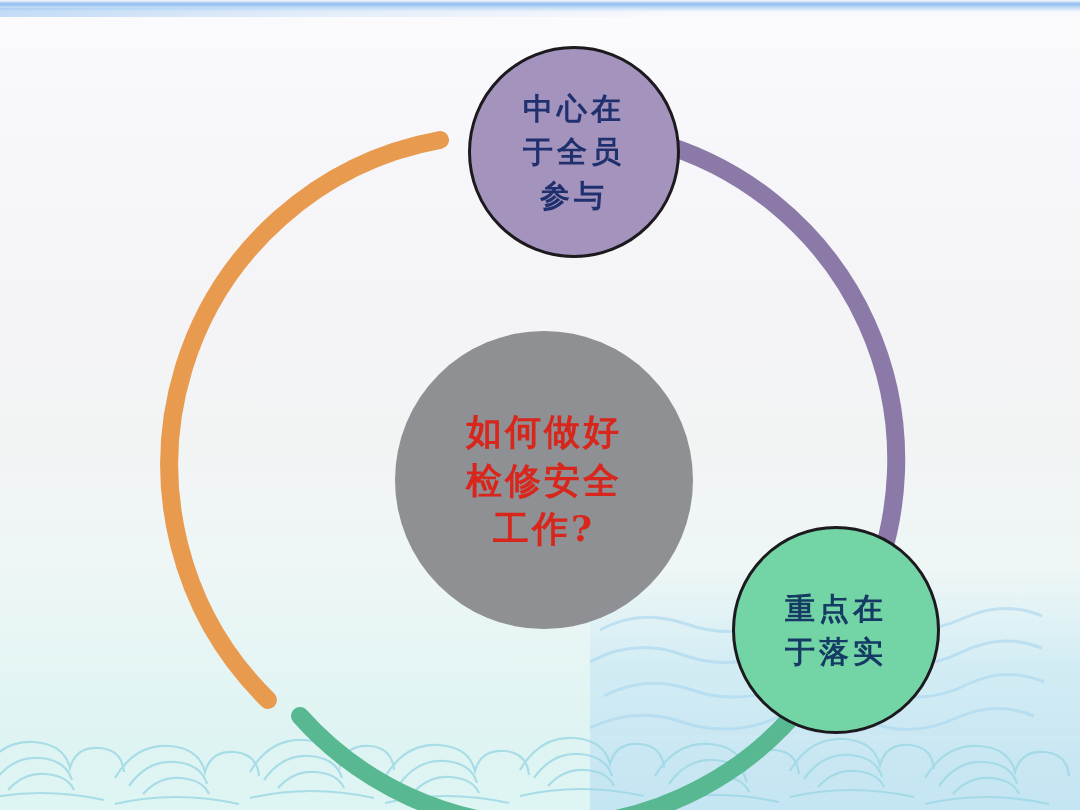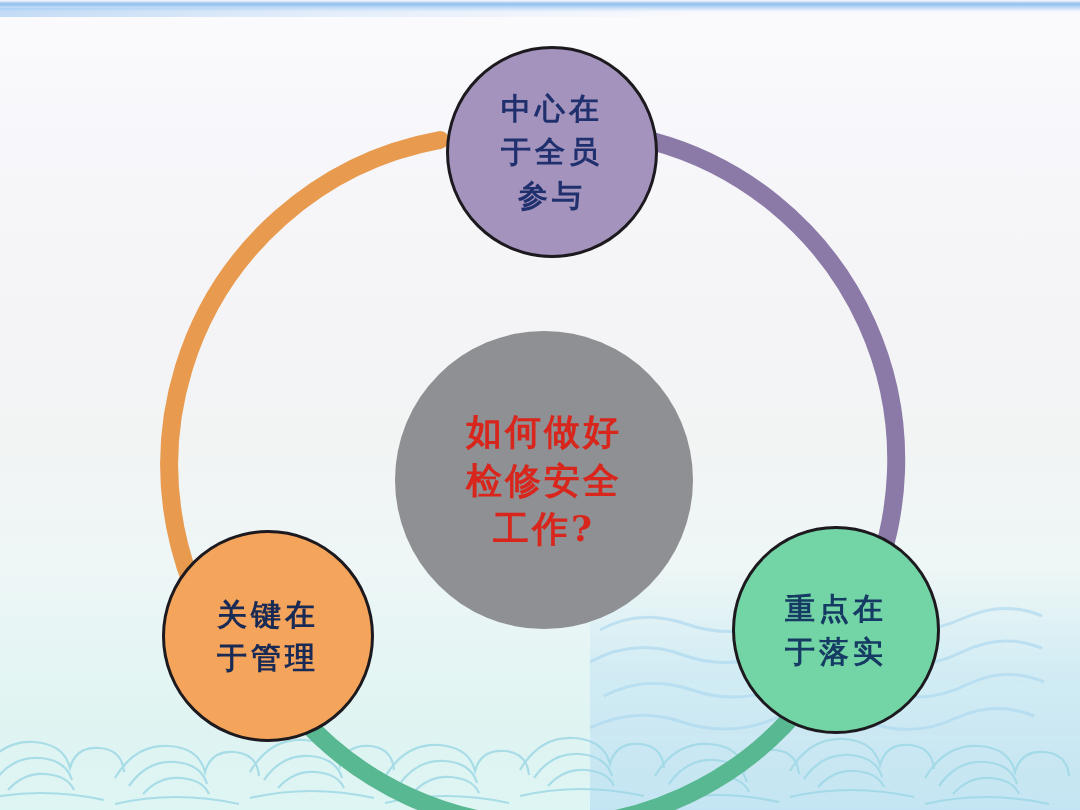--- a/index.html
+++ b/index.html
@@ -101,21 +101,21 @@
   }
   .node-label {
     font-family: "DejaVu Serif", "Liberation Serif", serif;
     font-weight: 700;
     letter-spacing: 4px;
     line-height: 1.45;
     white-space: pre-line;
   }
 
   .node-top {
-    left: 446px;
+    left: 468px;
     top: 46px;
     width: 212px;
     height: 212px;
     background: #a494bd;
   }
   .node-top .node-label {
     color: #20306e;
     font-size: 30px;
   }
 
@@ -255,23 +255,19 @@
 检修安全
 工作?</div>
   </div>
 
   <div class="node node-top">
     <div class="node-label">中心在
 于全员
 参与</div>
   </div>
 
-  <div class="node node-left">
-    <div class="node-label">关键在
-于管理</div>
-  </div>
 
   <div class="node node-right">
     <div class="node-label">重点在
 于落实</div>
   </div>
 
 </div>
 
 </body></html>

